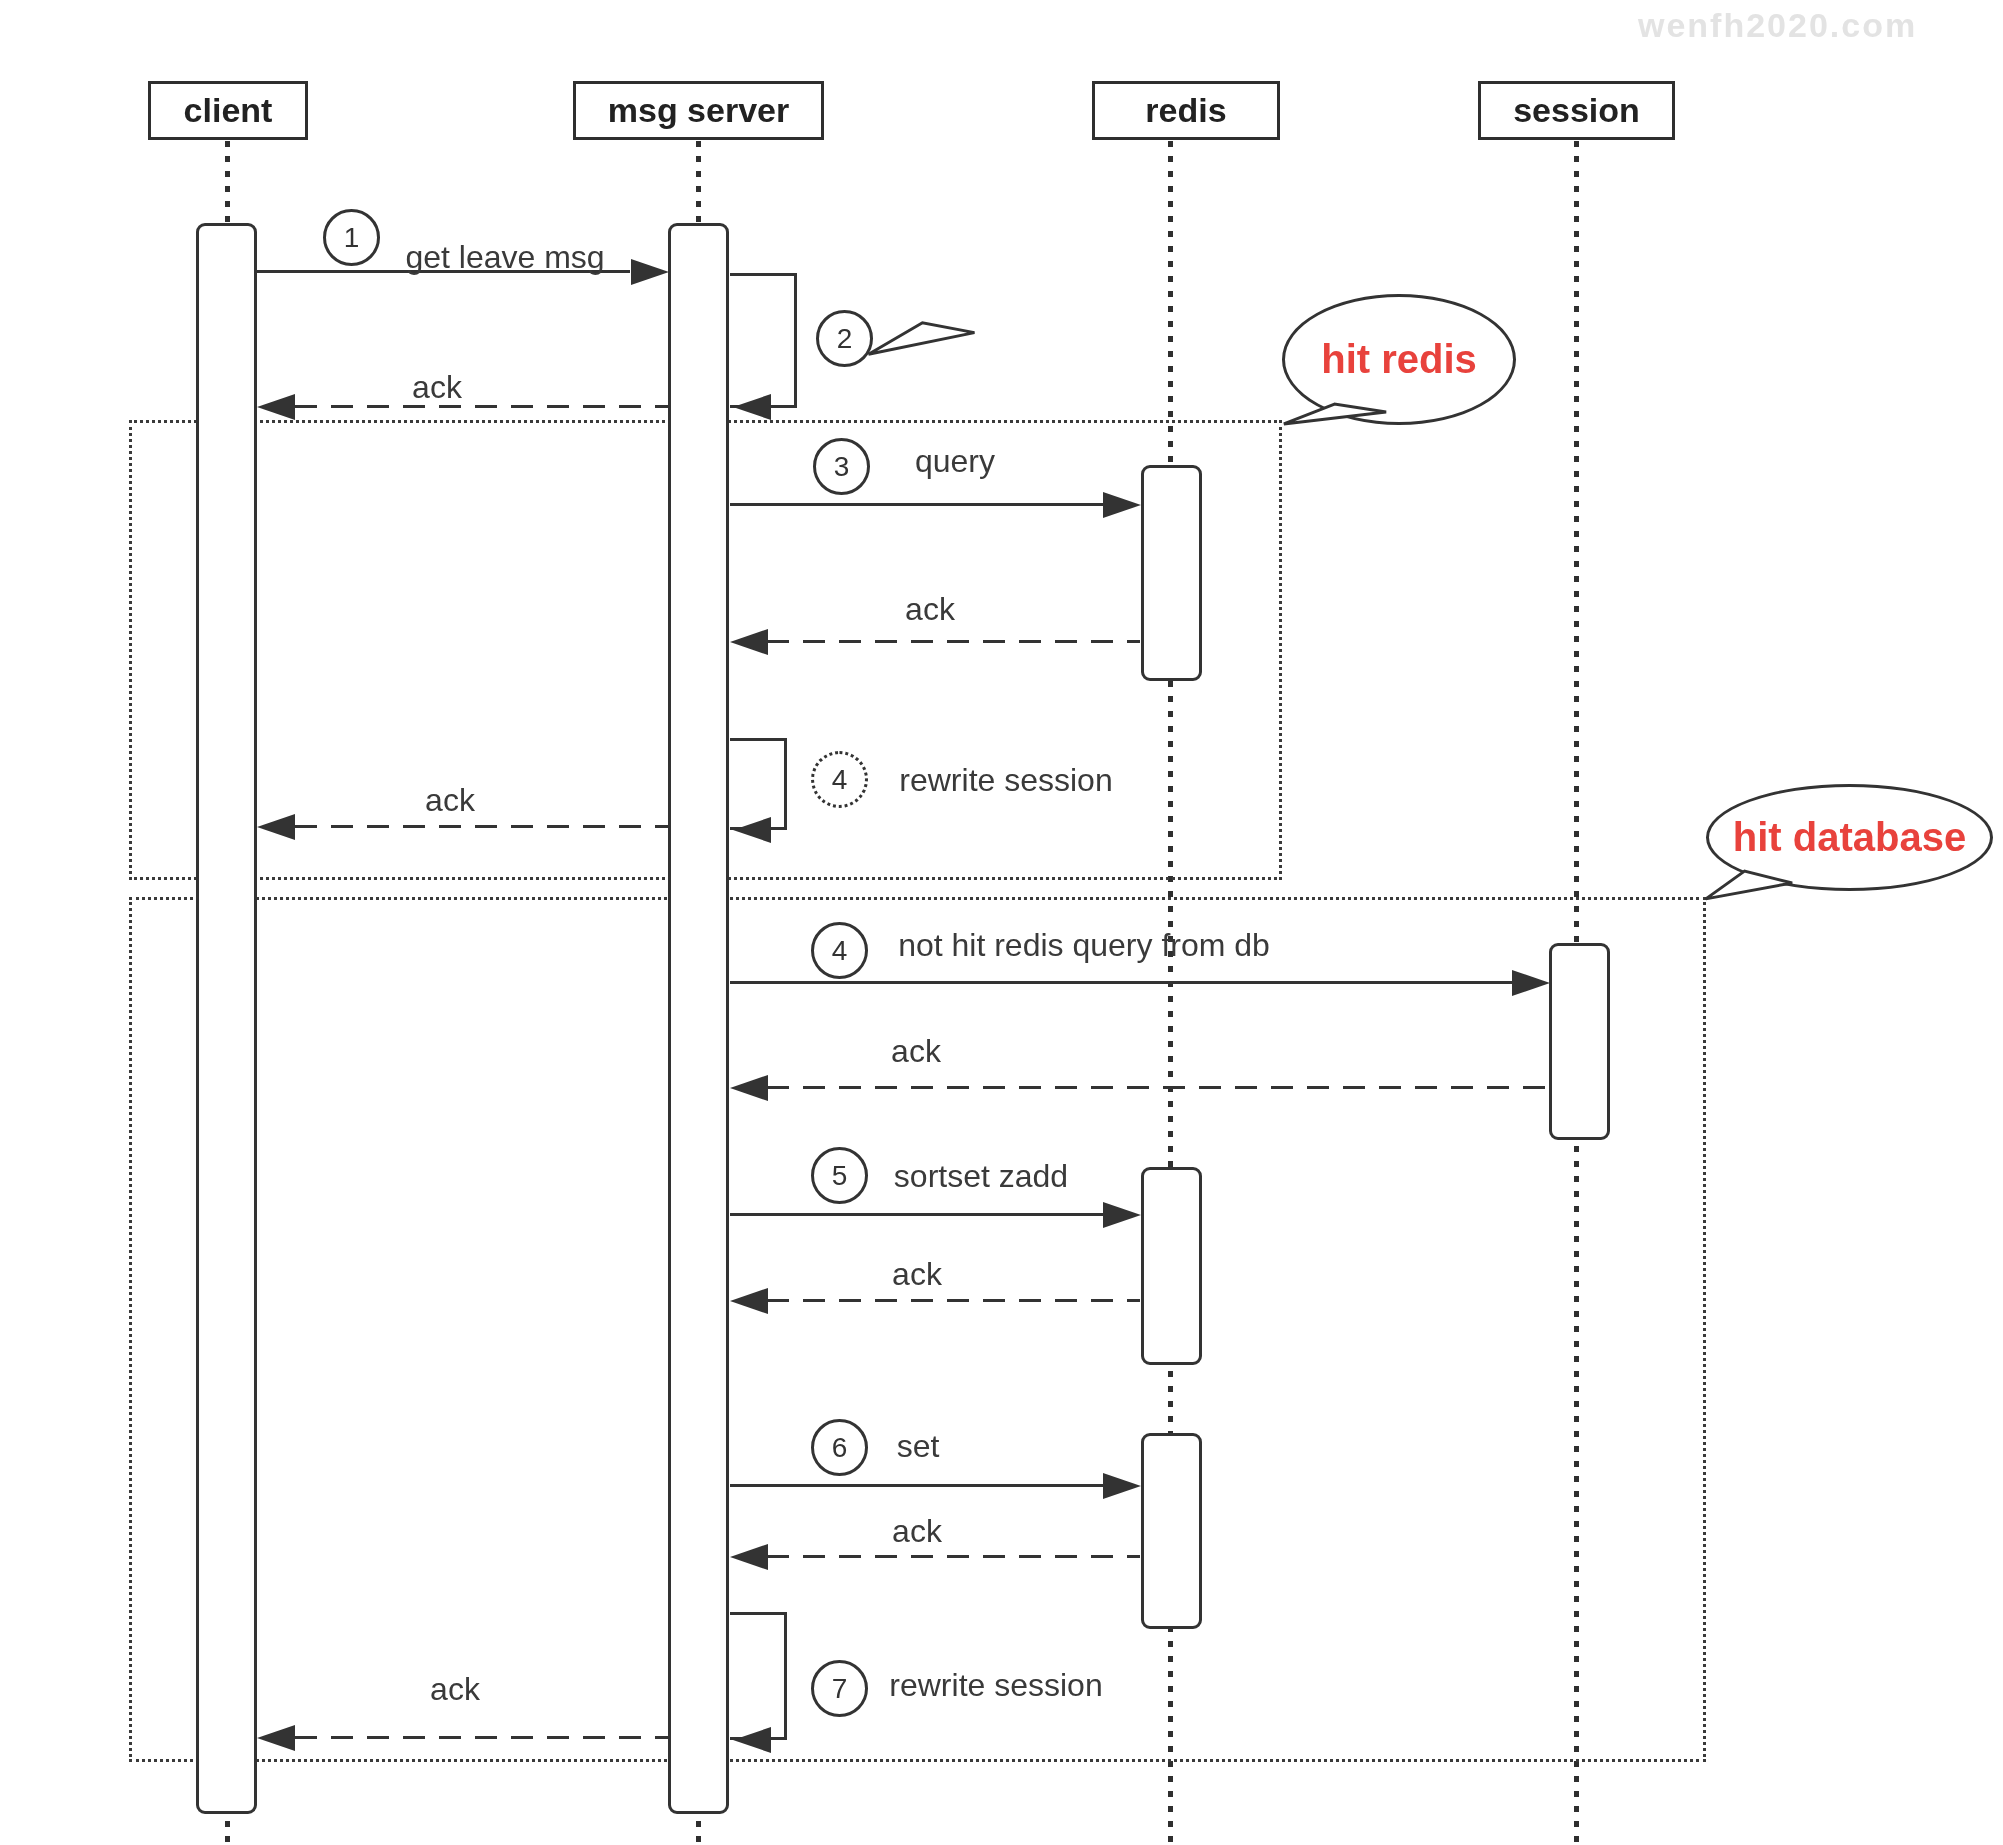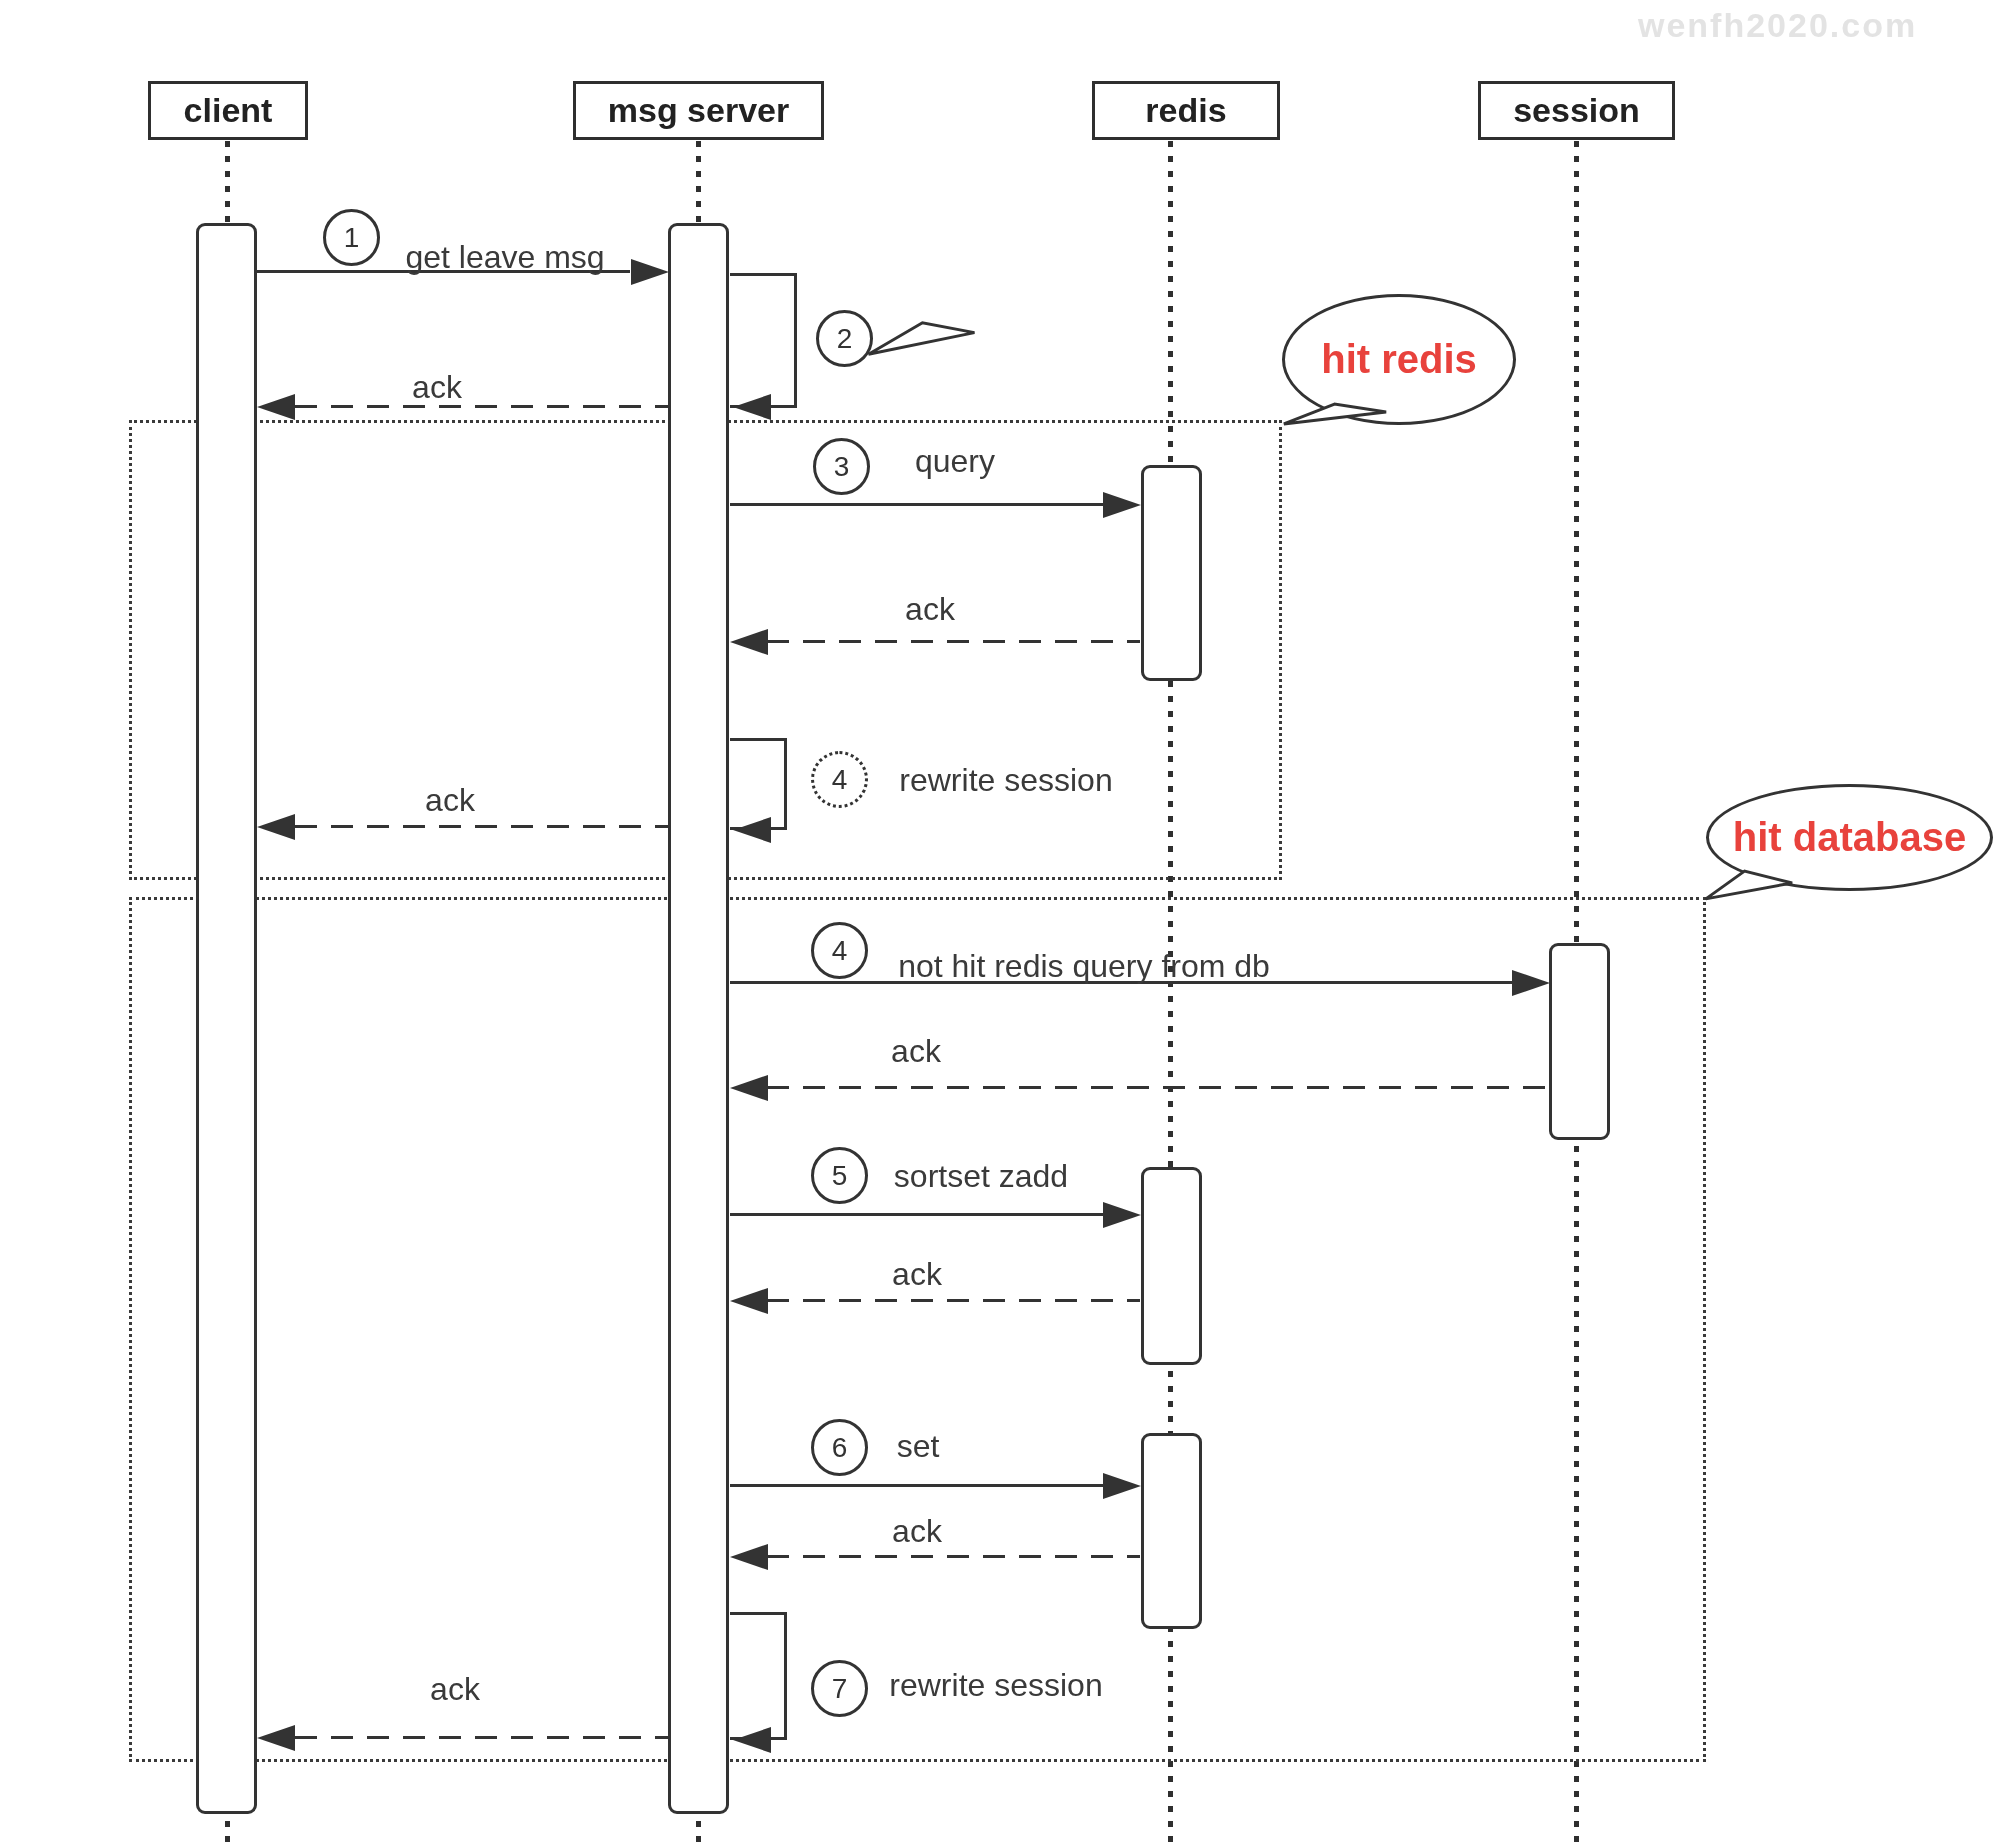--- a/index.html
+++ b/index.html
@@ -122,21 +122,21 @@
 
   <div class="dline" style="left:295px;top:825px;width:373px;"></div>
   <div class="head-l" style="left:257px;top:814px;"></div>
   <div class="lbl" style="left:450px;top:800px;">ack</div>
 
   <div class="sline" style="left:730px;top:981px;width:782px;"></div>
   <div class="head-r" style="left:1512px;top:970px;"></div>
   <div class="numcircle" style="left:811px;top:922px;">
     <span>4</span>
   </div>
-  <div class="lbl" style="left:1084px;top:945px;margin-top:21px;">not hit redis query from db</div>
+  <div class="lbl" style="left:1084px;top:945px;">not hit redis query from db</div>
 
   <div class="dline" style="left:767px;top:1086px;width:782px;"></div>
   <div class="head-l" style="left:730px;top:1075px;"></div>
   <div class="lbl" style="left:916px;top:1051px;">ack</div>
 
   <div class="sline" style="left:730px;top:1213px;width:373px;"></div>
   <div class="head-r" style="left:1103px;top:1202px;"></div>
   <div class="numcircle" style="left:811px;top:1147px;">
     <span>5</span>
   </div>

